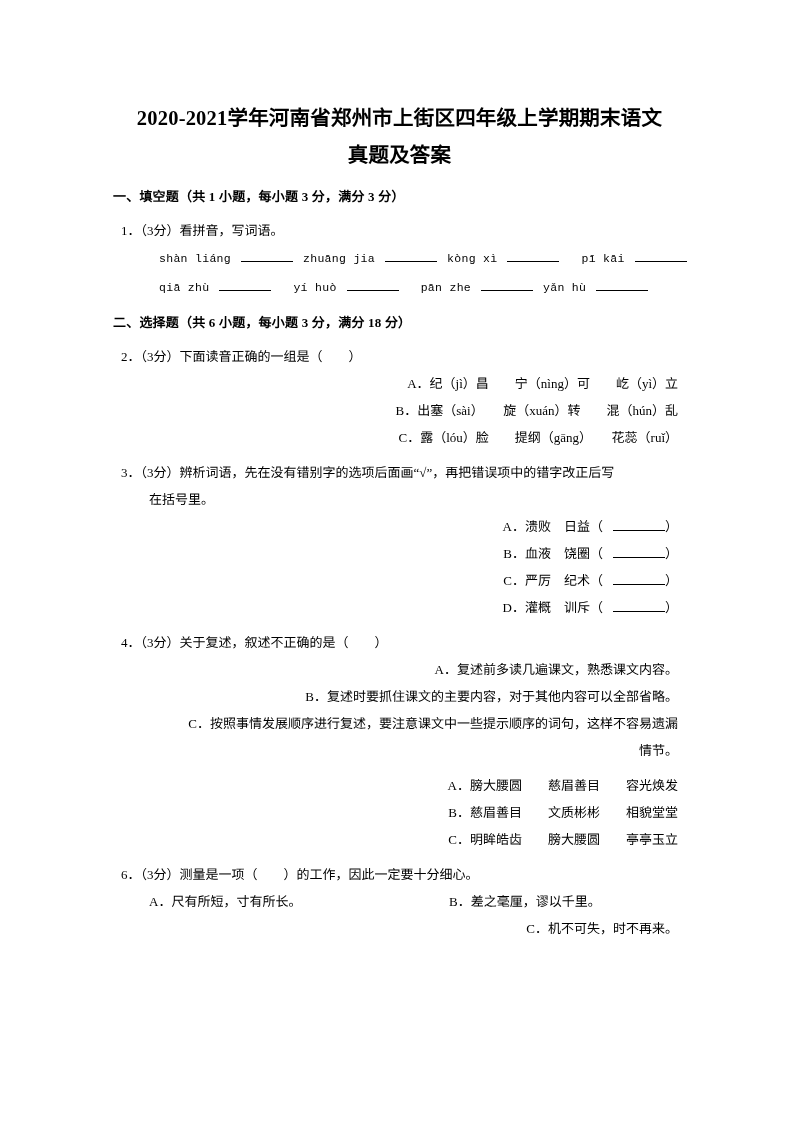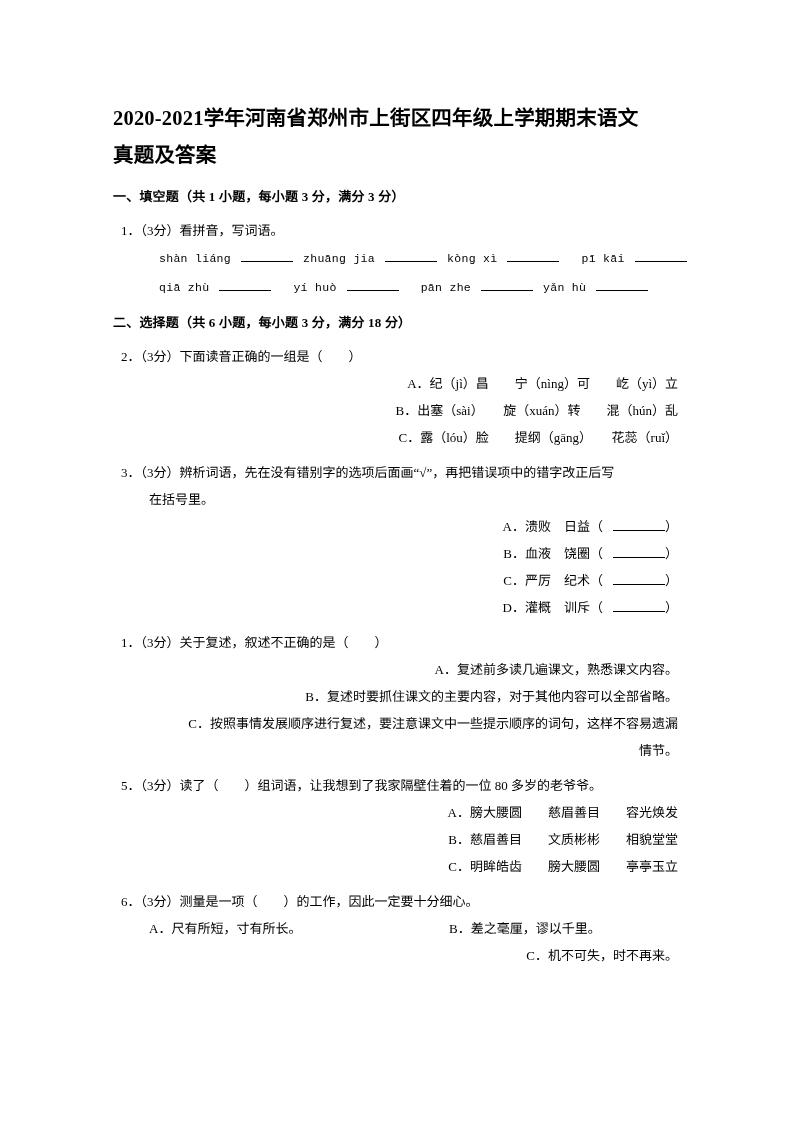--- a/index.html
+++ b/index.html
@@ -15,21 +15,21 @@
     position: relative;
     overflow: hidden;
   }
   .page {
     width: 794px;
     height: 1123px;
     box-sizing: border-box;
     padding: 100px 108px 0 113px;
   }
   .doc-title {
-    text-align: left;
+    text-align: center;
     font-size: 20.5px;
     font-weight: bold;
     line-height: 37px;
     letter-spacing: 0.2px;
     margin: 0 0 10px 0;
     font-family: "Liberation Serif", "DejaVu Serif", serif;
   }
   .section-head {
     font-size: 13px;
     font-weight: bold;
@@ -119,29 +119,28 @@
 
   <div class="q">
     <div class="q-stem"><span>3．（3分）辨析词语，先在没有错别字的选项后面画“√”，再把错误项中的错字改正后写</span><span class="cont">在括号里。</span></div>
     <div class="opt"><span>A．溃败　日益（</span><span class="sp-sm"></span><span class="blank w-paren"></span><span>）</span></div>
     <div class="opt"><span>B．血液　饶圈（</span><span class="sp-sm"></span><span class="blank w-paren"></span><span>）</span></div>
     <div class="opt"><span>C．严厉　纪术（</span><span class="sp-sm"></span><span class="blank w-paren"></span><span>）</span></div>
     <div class="opt"><span>D．灌概　训斥（</span><span class="sp-sm"></span><span class="blank w-paren"></span><span>）</span></div>
   </div>
 
   <div class="q">
-    <div class="q-stem">1．（3分）关于复述，叙述不正确的是（　　）</div>
+    <div class="q-stem">4．（3分）关于复述，叙述不正确的是（　　）</div>
     <div class="opt">A．复述前多读几遍课文，熟悉课文内容。</div>
     <div class="opt">B．复述时要抓住课文的主要内容，对于其他内容可以全部省略。</div>
     <div class="opt"><span>C．按照事情发展顺序进行复述，要注意课文中一些提示顺序的词句，这样不容易遗漏</span></div>
     <div class="opt nowrap-left">情节。</div>
   </div>
 
   <div class="q">
-    <div class="q-stem">5．（3分）读了（　　）组词语，让我想到了我家隔壁住着的一位 80 多岁的老爷爷。</div>
     <div class="opt">A．膀大腰圆　　慈眉善目　　容光焕发</div>
     <div class="opt">B．慈眉善目　　文质彬彬　　相貌堂堂</div>
     <div class="opt">C．明眸皓齿　　膀大腰圆　　亭亭玉立</div>
   </div>
 
   <div class="q">
     <div class="q-stem">6．（3分）测量是一项（　　）的工作，因此一定要十分细心。</div>
     <div class="two-col">
       <div class="col-a">A．尺有所短，寸有所长。</div>
       <div class="col-b">B．差之毫厘，谬以千里。</div>

